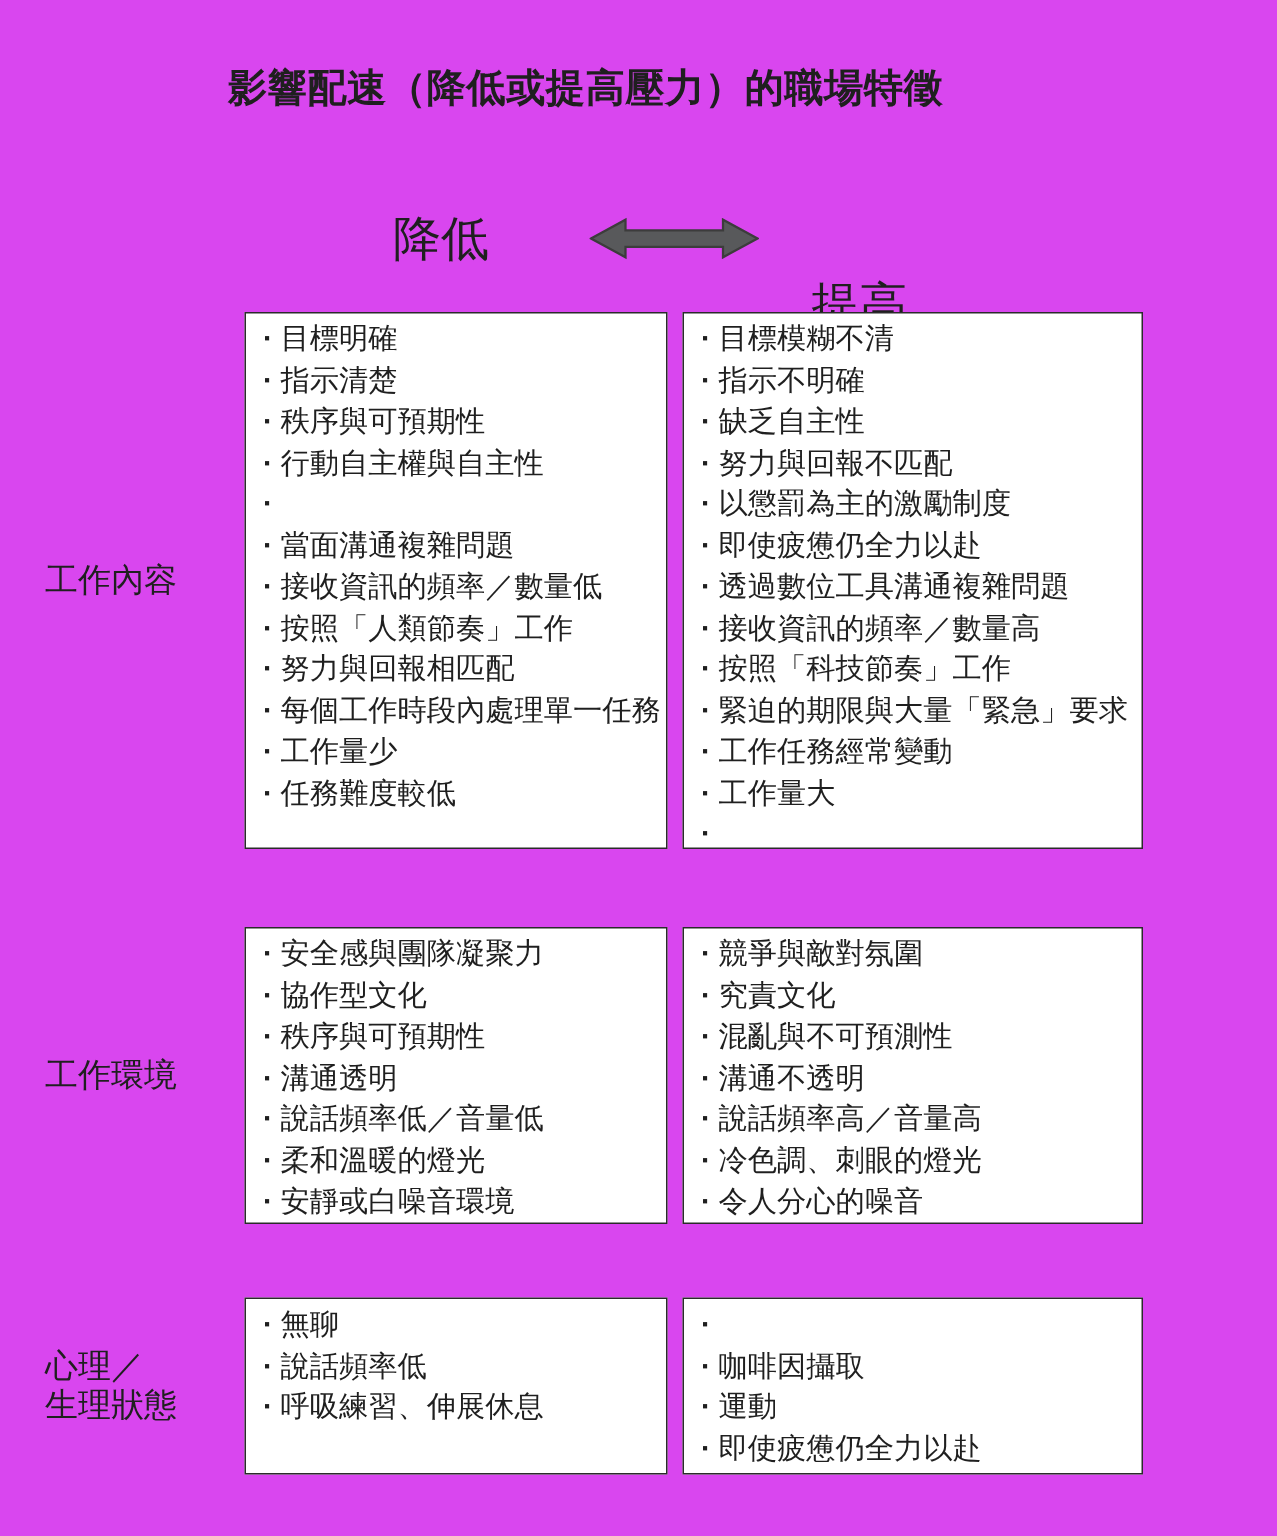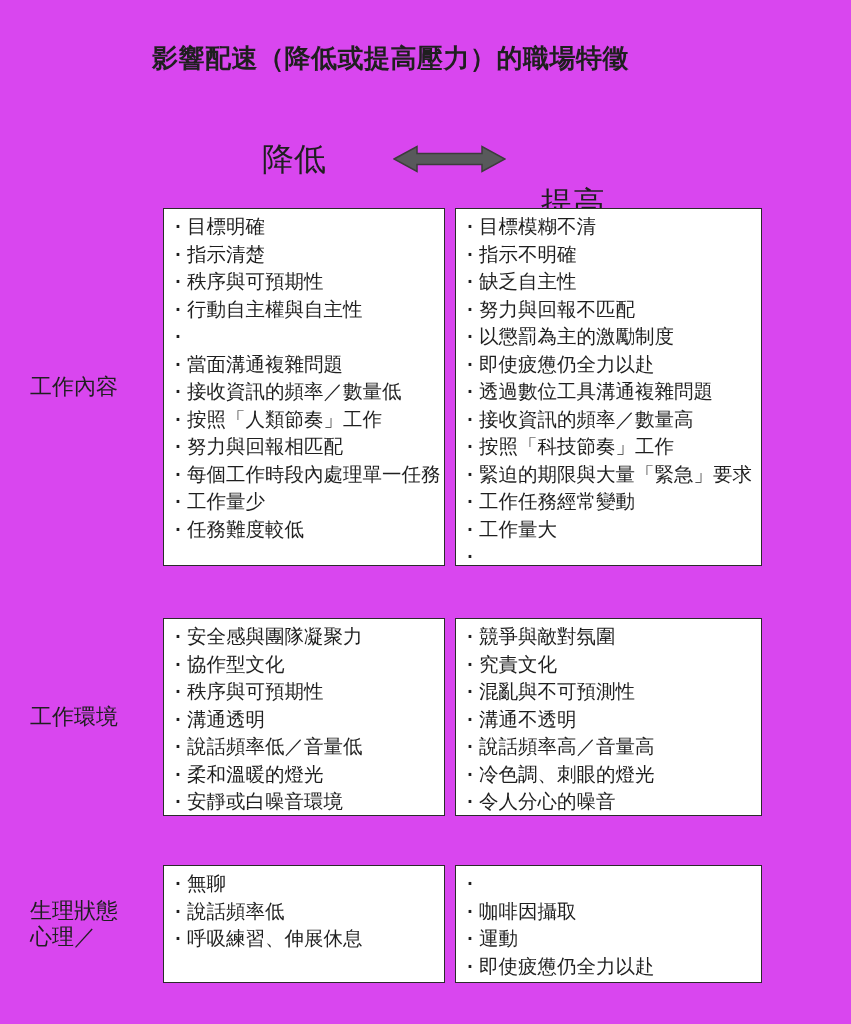--- a/index.html
+++ b/index.html
@@ -246,22 +246,22 @@
             <span class="item-text">冷色調、刺眼的燈光</span>
           </div>
           <div class="item">
             <span class="bullet">·</span>
             <span class="item-text">令人分心的噪音</span>
           </div>
         </div>
       </div>
       <div class="row" style="top: 865px; height: 118px;">
         <div class="section-label">
+          <div class="label-line">心理／</div>
           <div class="label-line">生理狀態</div>
-          <div class="label-line">心理／</div>
         </div>
         <div class="box left-box">
           <div class="item">
             <span class="bullet">·</span>
             <span class="item-text">無聊</span>
           </div>
           <div class="item">
             <span class="bullet">·</span>
             <span class="item-text">說話頻率低</span>
           </div>

